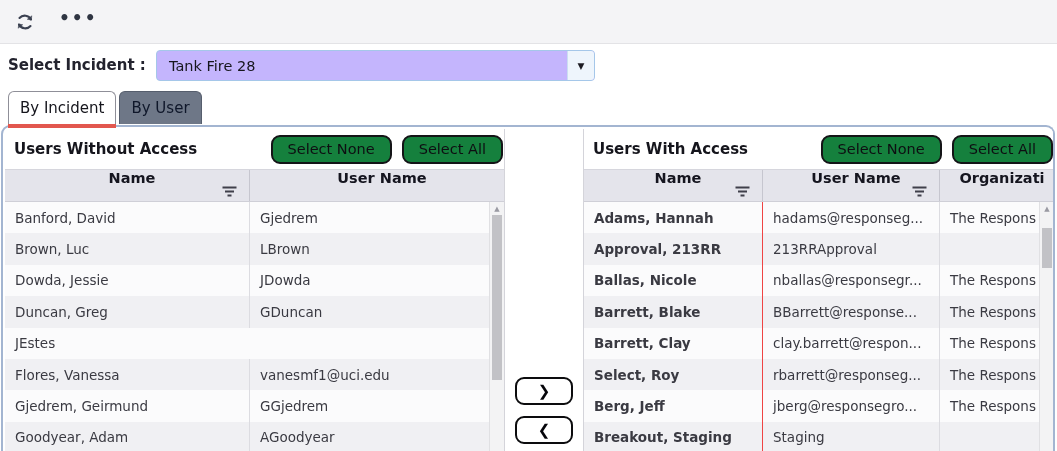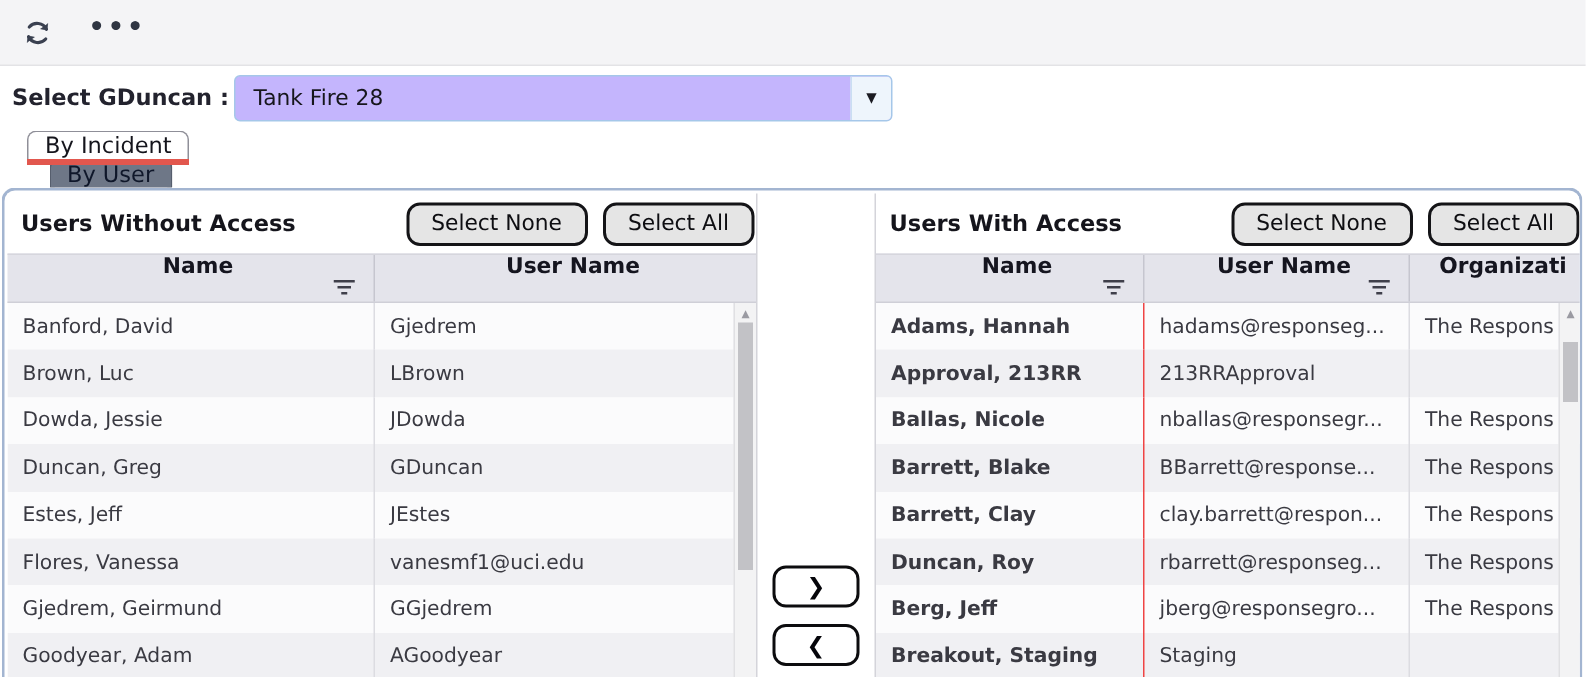--- a/index.html
+++ b/index.html
@@ -29,39 +29,39 @@
     font-weight:bold;font-size:15px;color:#23232e;}
   .incident-select{position:absolute;left:156px;top:1px;width:439px;height:31px;
     border:1px solid var(--dropdown-border);border-radius:4px;background:#c4b5fd;
     display:flex;align-items:center;cursor:pointer;overflow:hidden;}
   .incident-select .value{flex:1;padding-left:12px;font-size:14.5px;color:#16161c;white-space:nowrap;}
   .incident-select .arrow-box{width:27px;height:100%;background:#eef5fc;border-left:1px solid #cadef2;
     display:flex;align-items:center;justify-content:center;}
   .incident-select .arrow-box span{font-size:9px;color:#1b1b22;}
 
   
-  .tabs{position:absolute;left:18px;top:87px;height:37px;display:flex;align-items:center;flex-direction:column;}
+  .tabs{position:absolute;left:8px;top:87px;height:37px;display:flex;align-items:flex-end;}
   .tab{height:33px;padding:0 11px;display:flex;align-items:center;font-size:15px;cursor:pointer;
     border-radius:6px 6px 0 0;}
   .tab.active{background:#fff;color:#15151c;border:1px solid #8f8f98;border-bottom:none;
     box-shadow:0 4px 0 0 var(--accent-red);z-index:3;}
   .tab.inactive{background:var(--tab-inactive-bg);color:#0f172a;border:1px solid #565e6d;border-bottom:none;margin-left:3px;}
 
   
   .main-panel{position:absolute;left:1px;top:125px;width:1054px;height:330px;
     border:2px solid var(--panel-border);border-bottom:none;border-radius:9px 9px 0 0;background:#fff;overflow:hidden;}
 
   .grid{position:absolute;top:2px;bottom:0;display:flex;flex-direction:column;background:#fff;}
   .left-grid{left:2px;width:500px;border-right:1px solid #d4d4da;}
   .right-grid{left:580px;width:471px;border-left:1px solid #d4d4da;}
 
   .grid-titlebar{height:40px;display:flex;align-items:center;background:#fff;flex:none;}
   .grid-title{font-weight:bold;font-size:15px;color:#15151c;margin-left:9px;white-space:nowrap;}
   .grid-btns{margin-left:auto;display:flex;gap:10px;margin-right:1px;}
-  .pill-btn{height:29px;border:2px solid #141417;border-radius:9px;background:#e5e5e5;
+  .pill-btn{height:29px;border:2px solid #141417;border-radius:9px;background:#15803d;
     font-family:inherit;font-size:14.5px;color:#0e0e12;padding:0 15px;white-space:nowrap;cursor:pointer;}
 
   .grid-colheader{height:33px;display:flex;background:var(--grid-header-bg);
     border-top:1px solid #d6d6dd;border-bottom:1px solid #cfcfd7;flex:none;}
   .hcell{display:flex;align-items:center;font-weight:bold;font-size:14.5px;color:#15151f;
     padding-left:10px;white-space:nowrap;overflow:hidden;flex-direction:column;}
   .hcell .htext{flex:0 0 auto;}
   .filter-icon{margin-left:auto;margin-right:12px;cursor:pointer;flex:none;display:flex;align-items:center;}
 
   .grid-body{position:relative;flex:1;overflow:hidden;}
@@ -109,21 +109,21 @@
         <path d="M5.2 18.4 L5.7 14 L10 14.8" fill="#3a4050" stroke="#3a4050" stroke-width="0.5"></path>
       </svg>
     </span>
   </div>
   <div class="more-btn">
     <span>•••</span>
   </div>
 </div>
 
 <div class="incident-row">
-  <div class="incident-label">Select GDuncan :</div>
+  <div class="incident-label">Select Incident :</div>
   <div class="incident-select">
     <div class="value">Tank Fire 28</div>
     <div class="arrow-box">
       <span>▼</span>
     </div>
   </div>
 </div>
 
 <div class="tabs">
   <div class="tab active">
@@ -169,21 +169,20 @@
           </div>
           <div class="grid-row odd">
             <div class="cell col0">Dowda, Jessie</div>
             <div class="cell col1">JDowda</div>
           </div>
           <div class="grid-row even">
             <div class="cell col0">Duncan, Greg</div>
             <div class="cell col1">GDuncan</div>
           </div>
           <div class="grid-row odd">
-            <div class="cell col0">Estes, Jeff</div>
             <div class="cell col1">JEstes</div>
           </div>
           <div class="grid-row even">
             <div class="cell col0">Flores, Vanessa</div>
             <div class="cell col1">vanesmf1@uci.edu</div>
           </div>
           <div class="grid-row odd">
             <div class="cell col0">Gjedrem, Geirmund</div>
             <div class="cell col1">GGjedrem</div>
           </div>
@@ -259,21 +258,21 @@
             <div class="cell col0">Barrett, Blake</div>
             <div class="cell col1">BBarrett@response...</div>
             <div class="cell col2">The Respons</div>
           </div>
           <div class="grid-row odd">
             <div class="cell col0">Barrett, Clay</div>
             <div class="cell col1">clay.barrett@respon...</div>
             <div class="cell col2">The Respons</div>
           </div>
           <div class="grid-row even">
-            <div class="cell col0">Duncan, Roy</div>
+            <div class="cell col0">Select, Roy</div>
             <div class="cell col1">rbarrett@responseg...</div>
             <div class="cell col2">The Respons</div>
           </div>
           <div class="grid-row odd">
             <div class="cell col0">Berg, Jeff</div>
             <div class="cell col1">jberg@responsegro...</div>
             <div class="cell col2">The Respons</div>
           </div>
           <div class="grid-row even">
             <div class="cell col0">Breakout, Staging</div>

